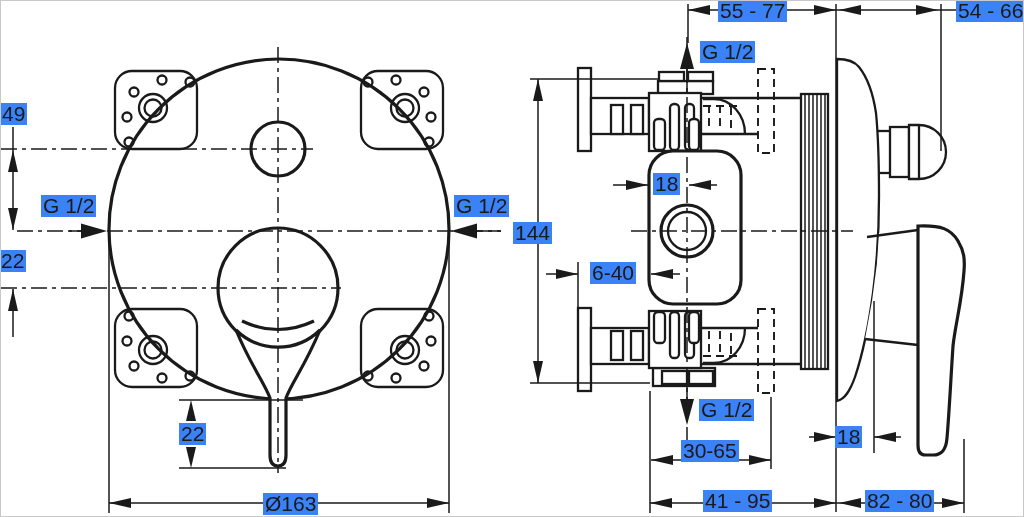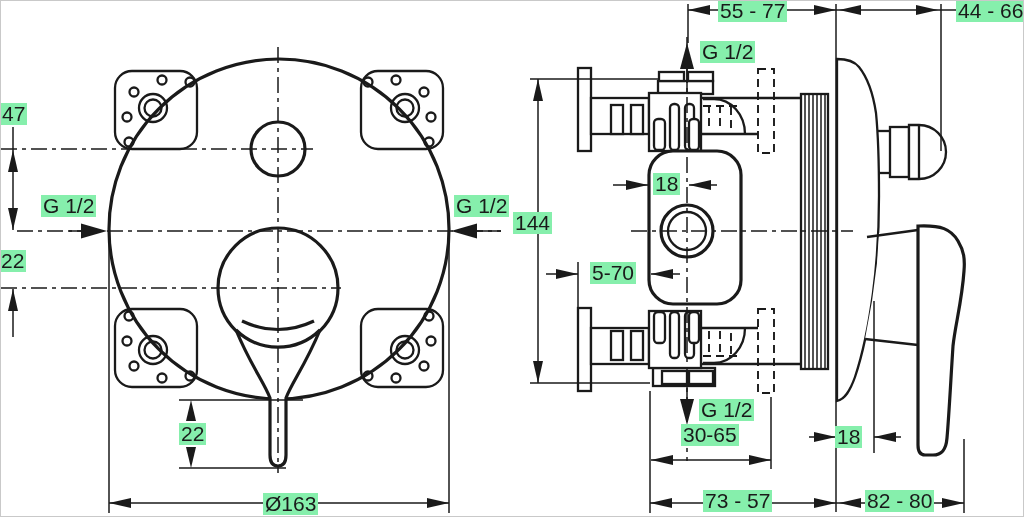--- a/index.html
+++ b/index.html
@@ -1,21 +1,21 @@
 <!DOCTYPE html>
 <html><head>
 <meta charset="utf-8">
 <style>
   html,body{margin:0;padding:0;background:#fff;}
   #stage{position:relative;width:1024px;height:517px;background:#fff;
          border:1px solid #c9c9c9;box-sizing:border-box;overflow:hidden;
          font-family:"Liberation Sans",sans-serif;}
   #draw{position:absolute;left:0;top:0;}
   .lbl{position:absolute;font-size:21px;line-height:22px;color:#1a1a1a;
-       white-space:nowrap;background:#86efac;padding:0 2px;}
+       white-space:nowrap;background:#3b82f6;padding:0 2px;}
   svg *{vector-effect:none;}
   .o3{stroke:#1a1a1a;stroke-width:3.2;fill:none;}
   .o3w{stroke:#1a1a1a;stroke-width:3.2;fill:#fff;}
   .o2{stroke:#1a1a1a;stroke-width:2.3;fill:none;}
   .o2w{stroke:#1a1a1a;stroke-width:2.3;fill:#fff;}
   .fw{fill:#fff;stroke:none;}
   .dim{stroke:#1a1a1a;stroke-width:1.5;fill:none;}
   .cl{stroke:#1a1a1a;stroke-width:1.5;fill:none;stroke-dasharray:16 5 4 5;}
   .hid{stroke:#1a1a1a;stroke-width:1.9;fill:none;stroke-dasharray:8 5;}
   .ar{fill:#1a1a1a;stroke:none;}
@@ -211,32 +211,32 @@
 
     <line x1="963" y1="438" x2="963" y2="512" class="dim"></line>
     <line x1="649" y1="502" x2="963" y2="502" class="dim"></line>
     <path class="ar" d="M649,502 L671,497 L671,507 Z"></path>
     <path class="ar" d="M835,502 L813,497 L813,507 Z"></path>
     <path class="ar" d="M838,502 L860,497 L860,507 Z"></path>
     <path class="ar" d="M963,502 L941,497 L941,507 Z"></path>
   </g>
 </svg>
 
-  <div class="lbl" style="left:-1px;top:102px">47</div>
+  <div class="lbl" style="left:-1px;top:102px">49</div>
   <div class="lbl" style="left:40px;top:194px">G 1/2</div>
   <div class="lbl" style="left:453px;top:194px">G 1/2</div>
   <div class="lbl" style="left:-2px;top:249px">22</div>
   <div class="lbl" style="left:178px;top:422px">22</div>
   <div class="lbl" style="left:262px;top:492px">Ø163</div>
 
   <div class="lbl" style="left:717px;top:-1px">55 - 77</div>
-  <div class="lbl" style="left:955px;top:-1px">44 - 66</div>
+  <div class="lbl" style="left:955px;top:-1px">54 - 66</div>
   <div class="lbl" style="left:699px;top:40px">G 1/2</div>
-  <div class="lbl" style="left:512px;top:211px">144</div>
+  <div class="lbl" style="left:512px;top:221px">144</div>
   <div class="lbl" style="left:652px;top:172px">18</div>
-  <div class="lbl" style="left:589px;top:261px">5-70</div>
+  <div class="lbl" style="left:589px;top:261px">6-40</div>
   <div class="lbl" style="left:698px;top:398px">G 1/2</div>
   <div class="lbl" style="left:834px;top:425px">18</div>
-  <div class="lbl" style="left:680px;top:423px">30-65</div>
-  <div class="lbl" style="left:702px;top:489px">73 - 57</div>
+  <div class="lbl" style="left:680px;top:439px">30-65</div>
+  <div class="lbl" style="left:702px;top:489px">41 - 95</div>
   <div class="lbl" style="left:864px;top:489px">82 - 80</div>
 
 </div>
 
 </body></html>

